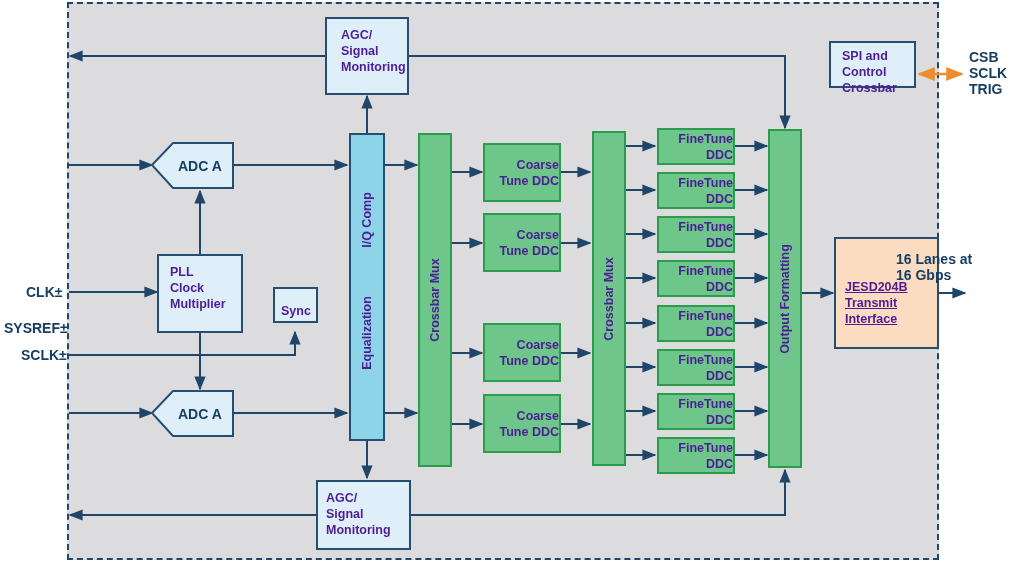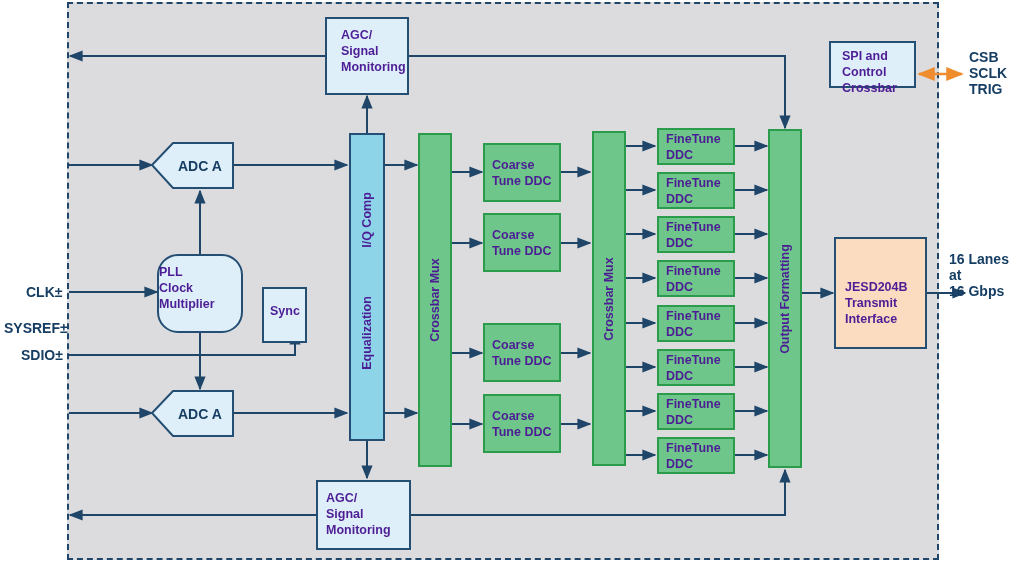--- a/index.html
+++ b/index.html
@@ -5,21 +5,21 @@
   html,body{margin:0;padding:0;background:#ffffff;}
   body{width:1024px;height:564px;position:relative;overflow:hidden;font-family:"Liberation Sans",sans-serif;color:#163e63;}
   svg{position:absolute;left:0;top:0;}
   .chip{position:absolute;left:67px;top:2px;width:872px;height:558px;background:#dcdcdf;border:2.5px dashed #1f4669;box-sizing:border-box;}
   .box{position:absolute;box-sizing:border-box;font-weight:bold;font-size:12.5px;line-height:16px;color:#4c1d95;}
   .light{background:#dfeff9;border:2px solid #244f73;}
   .green{background:#6fc68a;border:2px solid #2b9c4b;}
   .blue{background:#8dd4e8;border:2px solid #244f73;}
   .peach{background:#fbdcc0;border:2px solid #244f73;}
   .pad{padding:8px 0 0 14px;}
-  .gpad{padding:0 0 0 7px;}
+  .gpad{padding:0 0 0 7px;text-align:right;}
   .vlabel{position:absolute;left:50%;top:50%;transform:translate(-50%,-50%) rotate(-90deg);white-space:nowrap;font-weight:bold;font-size:12.5px;}
   .ext{position:absolute;font-weight:bold;font-size:14px;line-height:16px;color:#163e63;}
 </style>
 </head>
 <body>
 
 <div class="chip"></div>
 
 <svg width="1024" height="564">
   <defs>
@@ -108,27 +108,27 @@
   <div>Signal</div>
   <div>Monitoring</div>
 </div>
 
 <div class="box light pad" style="left:316px;top:480px;width:95px;height:70px;padding-left:8px;">
   <div>AGC/</div>
   <div>Signal</div>
   <div>Monitoring</div>
 </div>
 
-<div class="box light pad" style="left:157px;top:254px;width:86px;height:79px;padding-left:0;border-radius:21px;">
+<div class="box light pad" style="left:157px;top:254px;width:86px;height:79px;padding-left:11px;">
   <div>PLL</div>
   <div>Clock</div>
   <div>Multiplier</div>
 </div>
 
-<div class="box light" style="left:262px;top:287px;width:45px;height:56px;padding:14px 0 0 6px;">
+<div class="box light" style="left:273px;top:287px;width:45px;height:36px;padding:14px 0 0 6px;">
   <div>Sync</div>
 </div>
 
 <div class="box blue" style="left:349px;top:133px;width:36px;height:308px;">
   <div class="vlabel" style="top:28%;">I/Q Comp</div>
   <div class="vlabel" style="top:65%;">Equalization</div>
 </div>
 
 <div class="box green" style="left:418px;top:133px;width:34px;height:334px;">
   <div class="vlabel">Crossbar Mux</div>
@@ -191,30 +191,30 @@
 <div class="box green" style="left:768px;top:129px;width:34px;height:339px;">
   <div class="vlabel">Output Formatting</div>
 </div>
 
 <div class="box light" style="left:829px;top:41px;width:87px;height:47px;padding:5px 0 0 11px;">
   <div>SPI and</div>
   <div>Control</div>
   <div>Crossbar</div>
 </div>
 
-<div class="box peach" style="left:834px;top:237px;width:93px;height:112px;padding:40px 0 0 9px;">
+<div class="box peach" style="left:834px;top:237px;width:105px;height:112px;padding:40px 0 0 9px;text-decoration:underline;">
   <div>JESD204B</div>
   <div>Transmit</div>
   <div>Interface</div>
 </div>
 
 <div class="ext" style="left:26px;top:284px;">CLK±</div>
 <div class="ext" style="left:4px;top:320px;">SYSREF±</div>
-<div class="ext" style="left:21px;top:347px;">SDIO±</div>
+<div class="ext" style="left:21px;top:347px;">SCLK±</div>
 <div class="ext" style="left:969px;top:49px;">
   <div>CSB</div>
   <div>SCLK</div>
   <div>TRIG</div>
 </div>
-<div class="ext" style="left:949px;top:251px;">
+<div class="ext" style="left:896px;top:251px;">
   <div>16 Lanes at</div>
   <div>16 Gbps</div>
 </div>
 
 </body></html>

